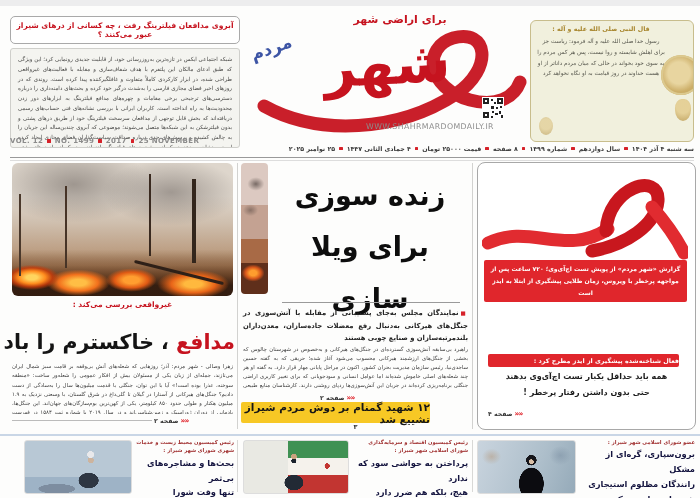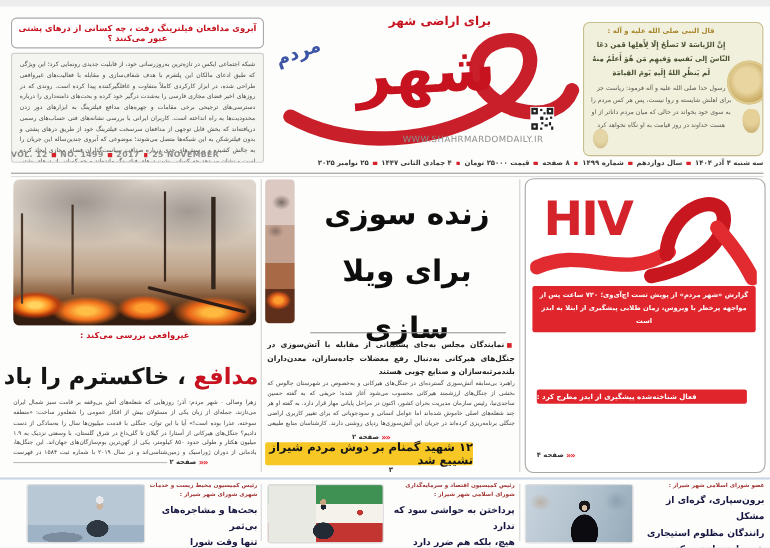--- a/index.html
+++ b/index.html
@@ -111,21 +111,21 @@
            border:1.5px solid #a8a8a8;border-radius:8px;}
   .hiv-logo{position:absolute;left:16px;top:12px;font-size:43px;font-weight:bold;color:#d5232b;
             letter-spacing:-1.5px;direction:ltr;}
   .hiv-ribbon{position:absolute;left:4px;top:4px;width:206px;height:96px;}
   .hiv-topbar{position:absolute;left:6px;top:97px;width:199px;background:#e0262c;color:#fff;
               font-size:6.1px;font-weight:bold;text-align:center;line-height:1.95;padding:3px 2px;
               border-radius:2px;direction:rtl;}
   .hiv-headline{position:absolute;left:0;top:126px;width:100%;text-align:center;font-size:18px;
                 font-weight:bold;line-height:1.2;color:#0a0a0a;direction:rtl;}
   .hiv-redbar2{position:absolute;left:10px;top:191px;width:191px;background:#e0262c;color:#fff;
-               font-size:6.4px;font-weight:bold;text-align:left;padding:2.5px 0;border-radius:2px;direction:rtl;}
+               font-size:6.4px;font-weight:bold;text-align:right;padding:2.5px 0;border-radius:2px;direction:rtl;}
   .hiv-deck{position:absolute;left:0;top:206px;width:100%;text-align:center;font-size:8px;
             font-weight:bold;line-height:2.0;color:#1c1c1c;direction:rtl;}
   .hiv-page{left:10px;top:246px;}
 
   
   .bottom-band{position:absolute;left:0;top:434px;width:700px;height:2px;background:#c9d6e6;}
   .vline-b{position:absolute;top:440px;height:52px;width:1px;background:#d8d8d6;}
   .bphoto{position:absolute;top:440px;height:52px;border-radius:3px;border:1px solid #ddd;}
   #bp1{left:24px;width:106px;background:
       radial-gradient(circle 8px at 62% 26%, #e9e9eb 0 42%, transparent 44%),
@@ -155,21 +155,21 @@
   .bheadline{font-size:8.3px;font-weight:bold;color:#14143f;line-height:1.8;margin-top:1px;}
 </style>
 </head>
 <body>
 
 <div class="page">
 
   <div class="top-strip"></div>
 
   <div class="flt-box">
-    <div class="flt-title">آبروی مدافعان فیلترینگ رفت ، چه کسانی از درهای پشتی عبور می‌کنند ؟</div>
+    <div class="flt-title">آبروی مدافعان فیلترینگ رفت ، چه کسانی از درهای شیراز عبور می‌کنند ؟</div>
     <div class="flt-body">شبکه اجتماعی ایکس در تازه‌ترین به‌روزرسانی خود، از قابلیت جدیدی رونمایی کرد؛ این ویژگی که طبق ادعای مالکان این پلتفرم با هدف شفاف‌سازی و مقابله با فعالیت‌های غیرواقعی طراحی شده، در ابزار کارکردی کاملاً متفاوت و غافلگیرکننده پیدا کرده است. روندی که در روزهای اخیر فضای مجازی فارسی را به‌شدت درگیر خود کرده و بحث‌های دامنه‌داری را درباره دسترسی‌های ترجیحی برخی مقامات و چهره‌های مدافع فیلترینگ به ابزارهای دور زدن محدودیت‌ها به راه انداخته است. کاربران ایرانی با بررسی نشانه‌های فنی حساب‌های رسمی دریافته‌اند که بخش قابل توجهی از مدافعان سرسخت فیلترینگ خود از طریق درهای پشتی و بدون فیلترشکن به این شبکه‌ها متصل می‌شوند؛ موضوعی که آبروی چندین‌ساله این جریان را به چالش کشیده و پرسش‌های جدی درباره صداقت سیاست‌گذاران فضای مجازی ایجاد کرده است و نشان می‌دهد چه کسانی پشت درهای فیلترینگ مانده‌اند و چه کسانی از درهای پشتی عبور می‌کنند.</div>
   </div>
 
   <div class="vol">
     <span>VOL. 12</span>
       <i class="sq"></i>
     <span>NO. 1499</span>
       <i class="sq"></i>
     <span>2017</span>
       <i class="sq"></i>
@@ -202,21 +202,20 @@
       <rect x="19" y="18" width="2" height="3" fill="#222"></rect>
   </svg>
   <div class="website">WWW.SHAHRMARDOMDAILY.IR</div>
 
   <div class="hadith">
     <div class="medallion"></div>
     <div class="medallion2"></div>
     <div class="medallion3"></div>
     <div class="hadith-inner">
       <div class="hadith-title">قال النبی صلی الله علیه و آله :</div>
-      <div class="hadith-ar">إِنَّ الرِّیاسَةَ لا تَصلُحُ إِلّا لِأَهلِها فَمَن دَعَا النّاسَ إِلی نَفسِهِ وَفیهِم مَن هُوَ أَعلَمُ مِنهُ لَم یَنظُرِ اللهُ إِلَیهِ یَومَ القِیامَةِ</div>
       <div class="hadith-fa">رسول خدا صلی الله علیه و آله فرمود: ریاست جز برای اهلش شایسته و روا نیست، پس هر کس مردم را به سوی خود بخواند در حالی که میان مردم داناتر از او هست خداوند در روز قیامت به او نگاه نخواهد کرد</div>
     </div>
   </div>
 
   <div class="dateline">
     <span>سه شنبه ۴ آذر ۱۴۰۴</span>
       <i class="sq"></i>
     <span>سال دوازدهم</span>
       <i class="sq"></i>
     <span>شماره ۱۴۹۹</span>
@@ -260,24 +259,25 @@
   </div>
   <div class="banner">۱۲ شهید گمنام بر دوش مردم شیراز تشییع شد</div>
   <div class="banner-num">۳</div>
 
   <div class="hiv-box">
     <svg class="hiv-ribbon" viewBox="0 0 206 96">
       <path d="M6 76 C 48 56, 84 90, 126 62" stroke="#e12b30" stroke-width="13" fill="none" stroke-linecap="round"></path>
       <path d="M124 64 C 126 20, 178 4, 176 34 C 174 58, 144 78, 110 84" stroke="#c8171e" stroke-width="13" fill="none" stroke-linecap="round"></path>
       <path d="M170 40 C 184 56, 194 70, 202 86" stroke="#e12b30" stroke-width="13" fill="none" stroke-linecap="round"></path>
     </svg>
-    <div class="hiv-logo">HIV</div>
     <div class="hiv-topbar pre">گزارش «شهر مردم» از پویش تست اچ‌آی‌وی؛ ۷۲۰ ساعت پس از
 مواجهه پرخطر با ویروس، زمان طلایی پیشگیری از ابتلا به ایدز است</div>
     <div class="hiv-redbar2">فعال شناخته‌شده پیشگیری از ایدز مطرح کرد :</div>
+    <div class="hiv-deck pre">همه باید حداقل یکبار تست اچ‌آی‌وی بدهند
+حتی بدون داشتن رفتار پرخطر !</div>
     <div class="pagemark hiv-page">
       <span class="chev">««</span>
       <span class="lbl">صفحه ۴</span>
     </div>
   </div>
 
   <div class="bottom-band"></div>
   <div class="vline-b" style="left:237px;"></div>
   <div class="vline-b" style="left:472px;"></div>
 

